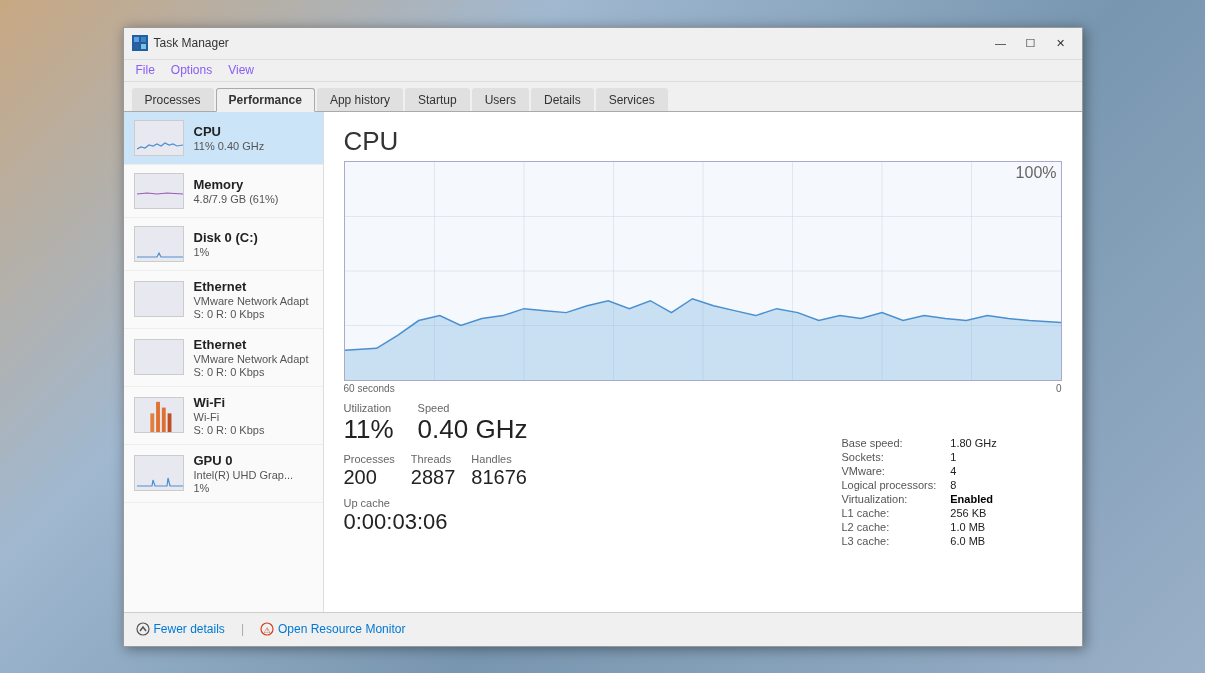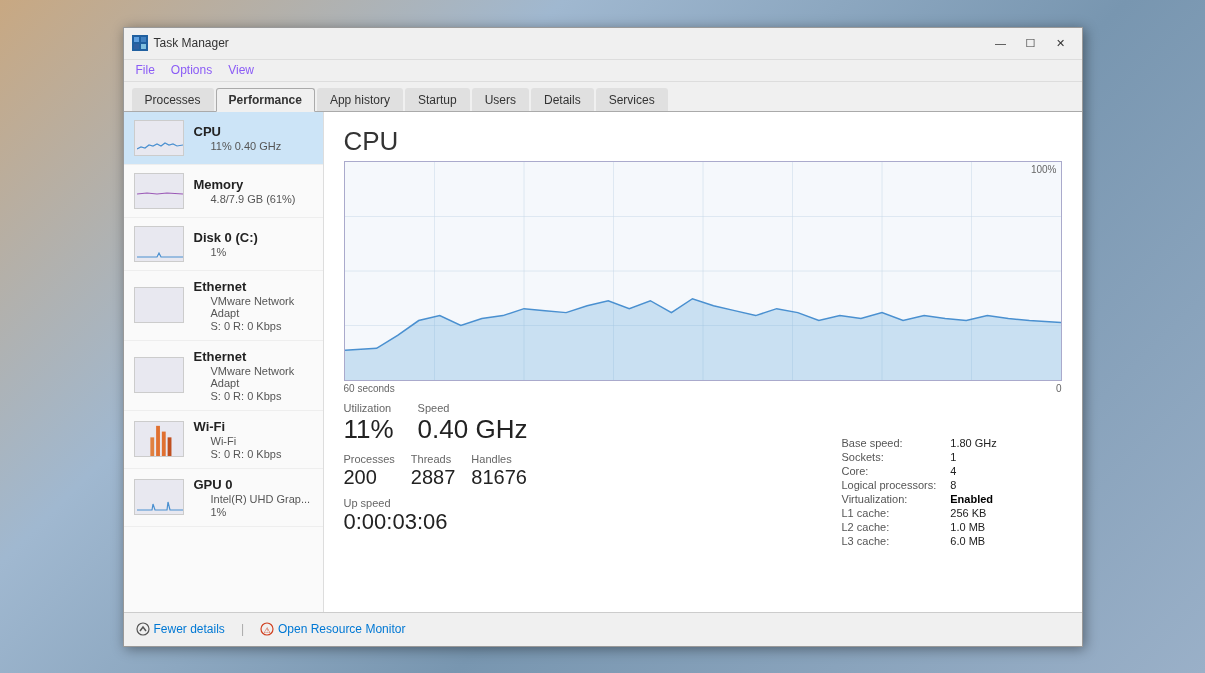--- a/index.html
+++ b/index.html
@@ -134,21 +134,20 @@
     .sidebar-text {}
     .sidebar-label {
       font-size: 13px;
       font-weight: 600;
       color: #222;
     }
     .sidebar-sub {
       font-size: 11px;
       color: #555;
       margin-top: 1px;
-      margin-left: 17px;
     }
     .main {
       flex: 1;
       padding: 14px 20px;
       background: #fff;
       overflow: hidden;
     }
     .main-header {
       display: flex;
       justify-content: space-between;
@@ -361,21 +360,21 @@
     </div>
 
     <div class="main">
 
       <div class="main-header">
         <div class="cpu-title">CPU</div>
       </div>
 
       <div class="chart-area">
         <div class="chart-container">
-          <span style="position:absolute;top:2px;right:4px;font-size:10px;color:#666;">100%</span>
+          <span style="position:absolute;top:2px;right:4px;font-size:16px;color:#666;">100%</span>
           <svg width="100%" height="100%" viewBox="0 0 680 220" preserveAspectRatio="none">
 
             <line x1="0" y1="55" x2="680" y2="55" stroke="#c8d8e8" stroke-width="0.5"></line>
             <line x1="0" y1="110" x2="680" y2="110" stroke="#c8d8e8" stroke-width="0.5"></line>
             <line x1="0" y1="165" x2="680" y2="165" stroke="#c8d8e8" stroke-width="0.5"></line>
             <line x1="85" y1="0" x2="85" y2="220" stroke="#c8d8e8" stroke-width="0.5"></line>
             <line x1="170" y1="0" x2="170" y2="220" stroke="#c8d8e8" stroke-width="0.5"></line>
             <line x1="255" y1="0" x2="255" y2="220" stroke="#c8d8e8" stroke-width="0.5"></line>
             <line x1="340" y1="0" x2="340" y2="220" stroke="#c8d8e8" stroke-width="0.5"></line>
             <line x1="425" y1="0" x2="425" y2="220" stroke="#c8d8e8" stroke-width="0.5"></line>
@@ -416,38 +415,38 @@
               <div class="stat-label">Threads</div>
               <div class="stat-value" style="font-size:20px;">2887</div>
             </div>
             <div class="stat-group">
               <div class="stat-label">Handles</div>
               <div class="stat-value" style="font-size:20px;">81676</div>
             </div>
           </div>
 
           <div class="stat-group">
-            <div class="stat-label">Up speed</div>
+            <div class="stat-label">Up cache</div>
             <div class="stat-value" style="font-size:22px;">0:00:03:06</div>
           </div>
         </div>
 
         <div class="right-stats" style="min-width:220px;">
           <table>
             <tbody>
                 <tr>
               <td>Base speed:</td>
               <td class="val">1.80 GHz</td>
             </tr>
             <tr>
               <td>Sockets:</td>
               <td class="val">1</td>
             </tr>
             <tr>
-              <td>Core:</td>
+              <td>VMware:</td>
               <td class="val">4</td>
             </tr>
             <tr>
               <td>Logical processors:</td>
               <td class="val">8</td>
             </tr>
             <tr>
               <td>Virtualization:</td>
               <td class="val bold-val">Enabled</td>
             </tr>

